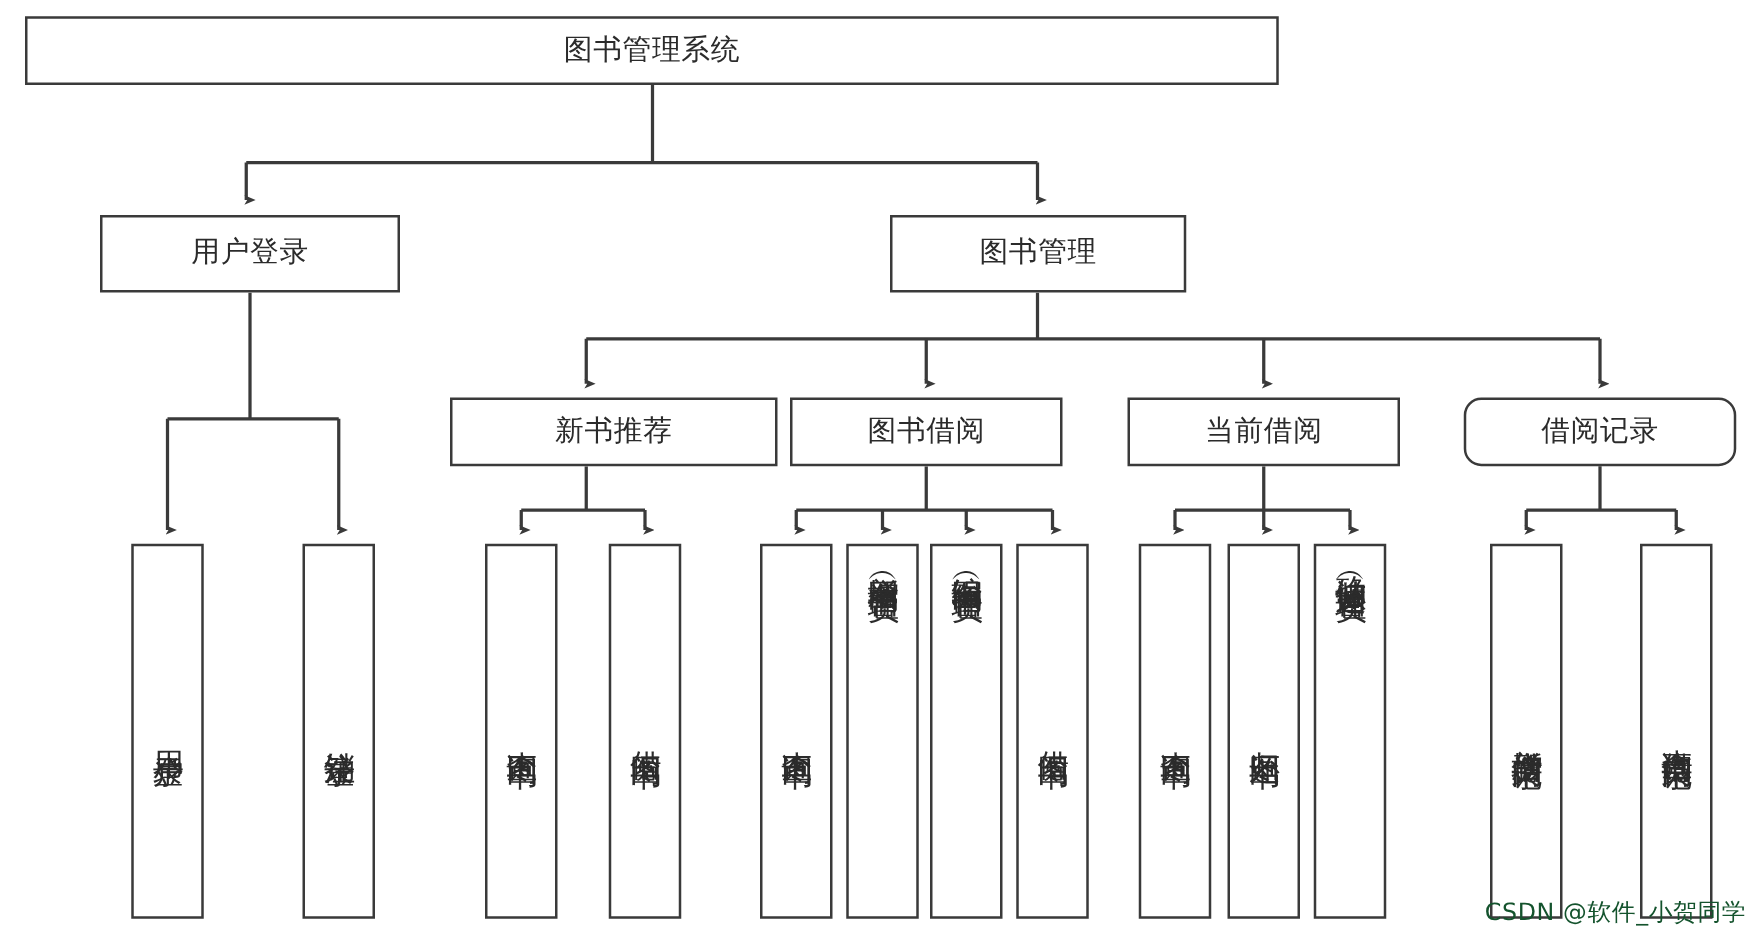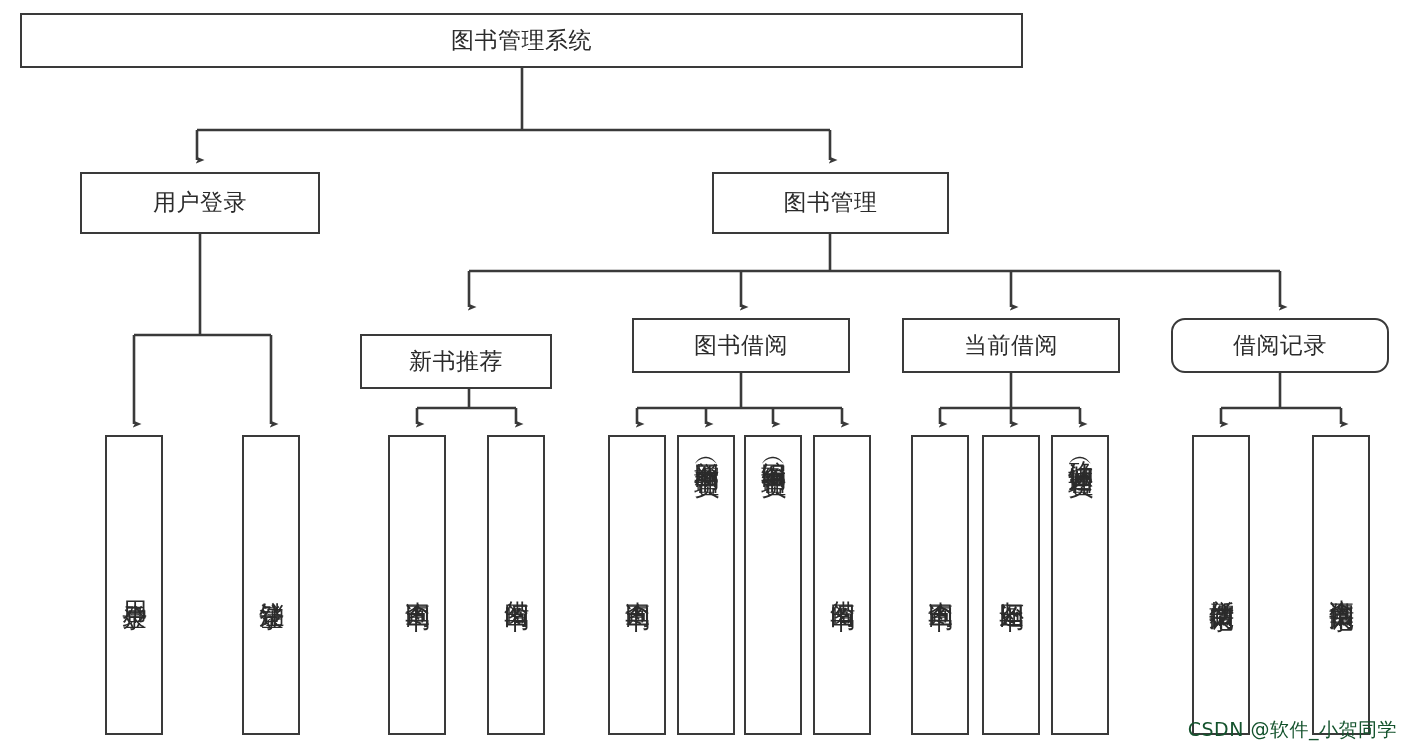--- a/index.html
+++ b/index.html
@@ -132,21 +132,21 @@
   </div>
 
   <div class="node h" style="left:80px; top:172px; width:240px; height:62px;">
     <span>用户登录</span>
   </div>
 
   <div class="node h" style="left:712px; top:172px; width:237px; height:62px;">
     <span>图书管理</span>
   </div>
 
-  <div class="node h" style="left:360px; top:334px; width:192px; height:55px;">
+  <div class="node h" style="left:360px; top:318px; width:262px; height:55px;">
     <span>新书推荐</span>
   </div>
 
   <div class="node h" style="left:632px; top:318px; width:218px; height:55px;">
     <span>图书借阅</span>
   </div>
 
   <div class="node h" style="left:902px; top:318px; width:218px; height:55px;">
     <span>当前借阅</span>
   </div>

